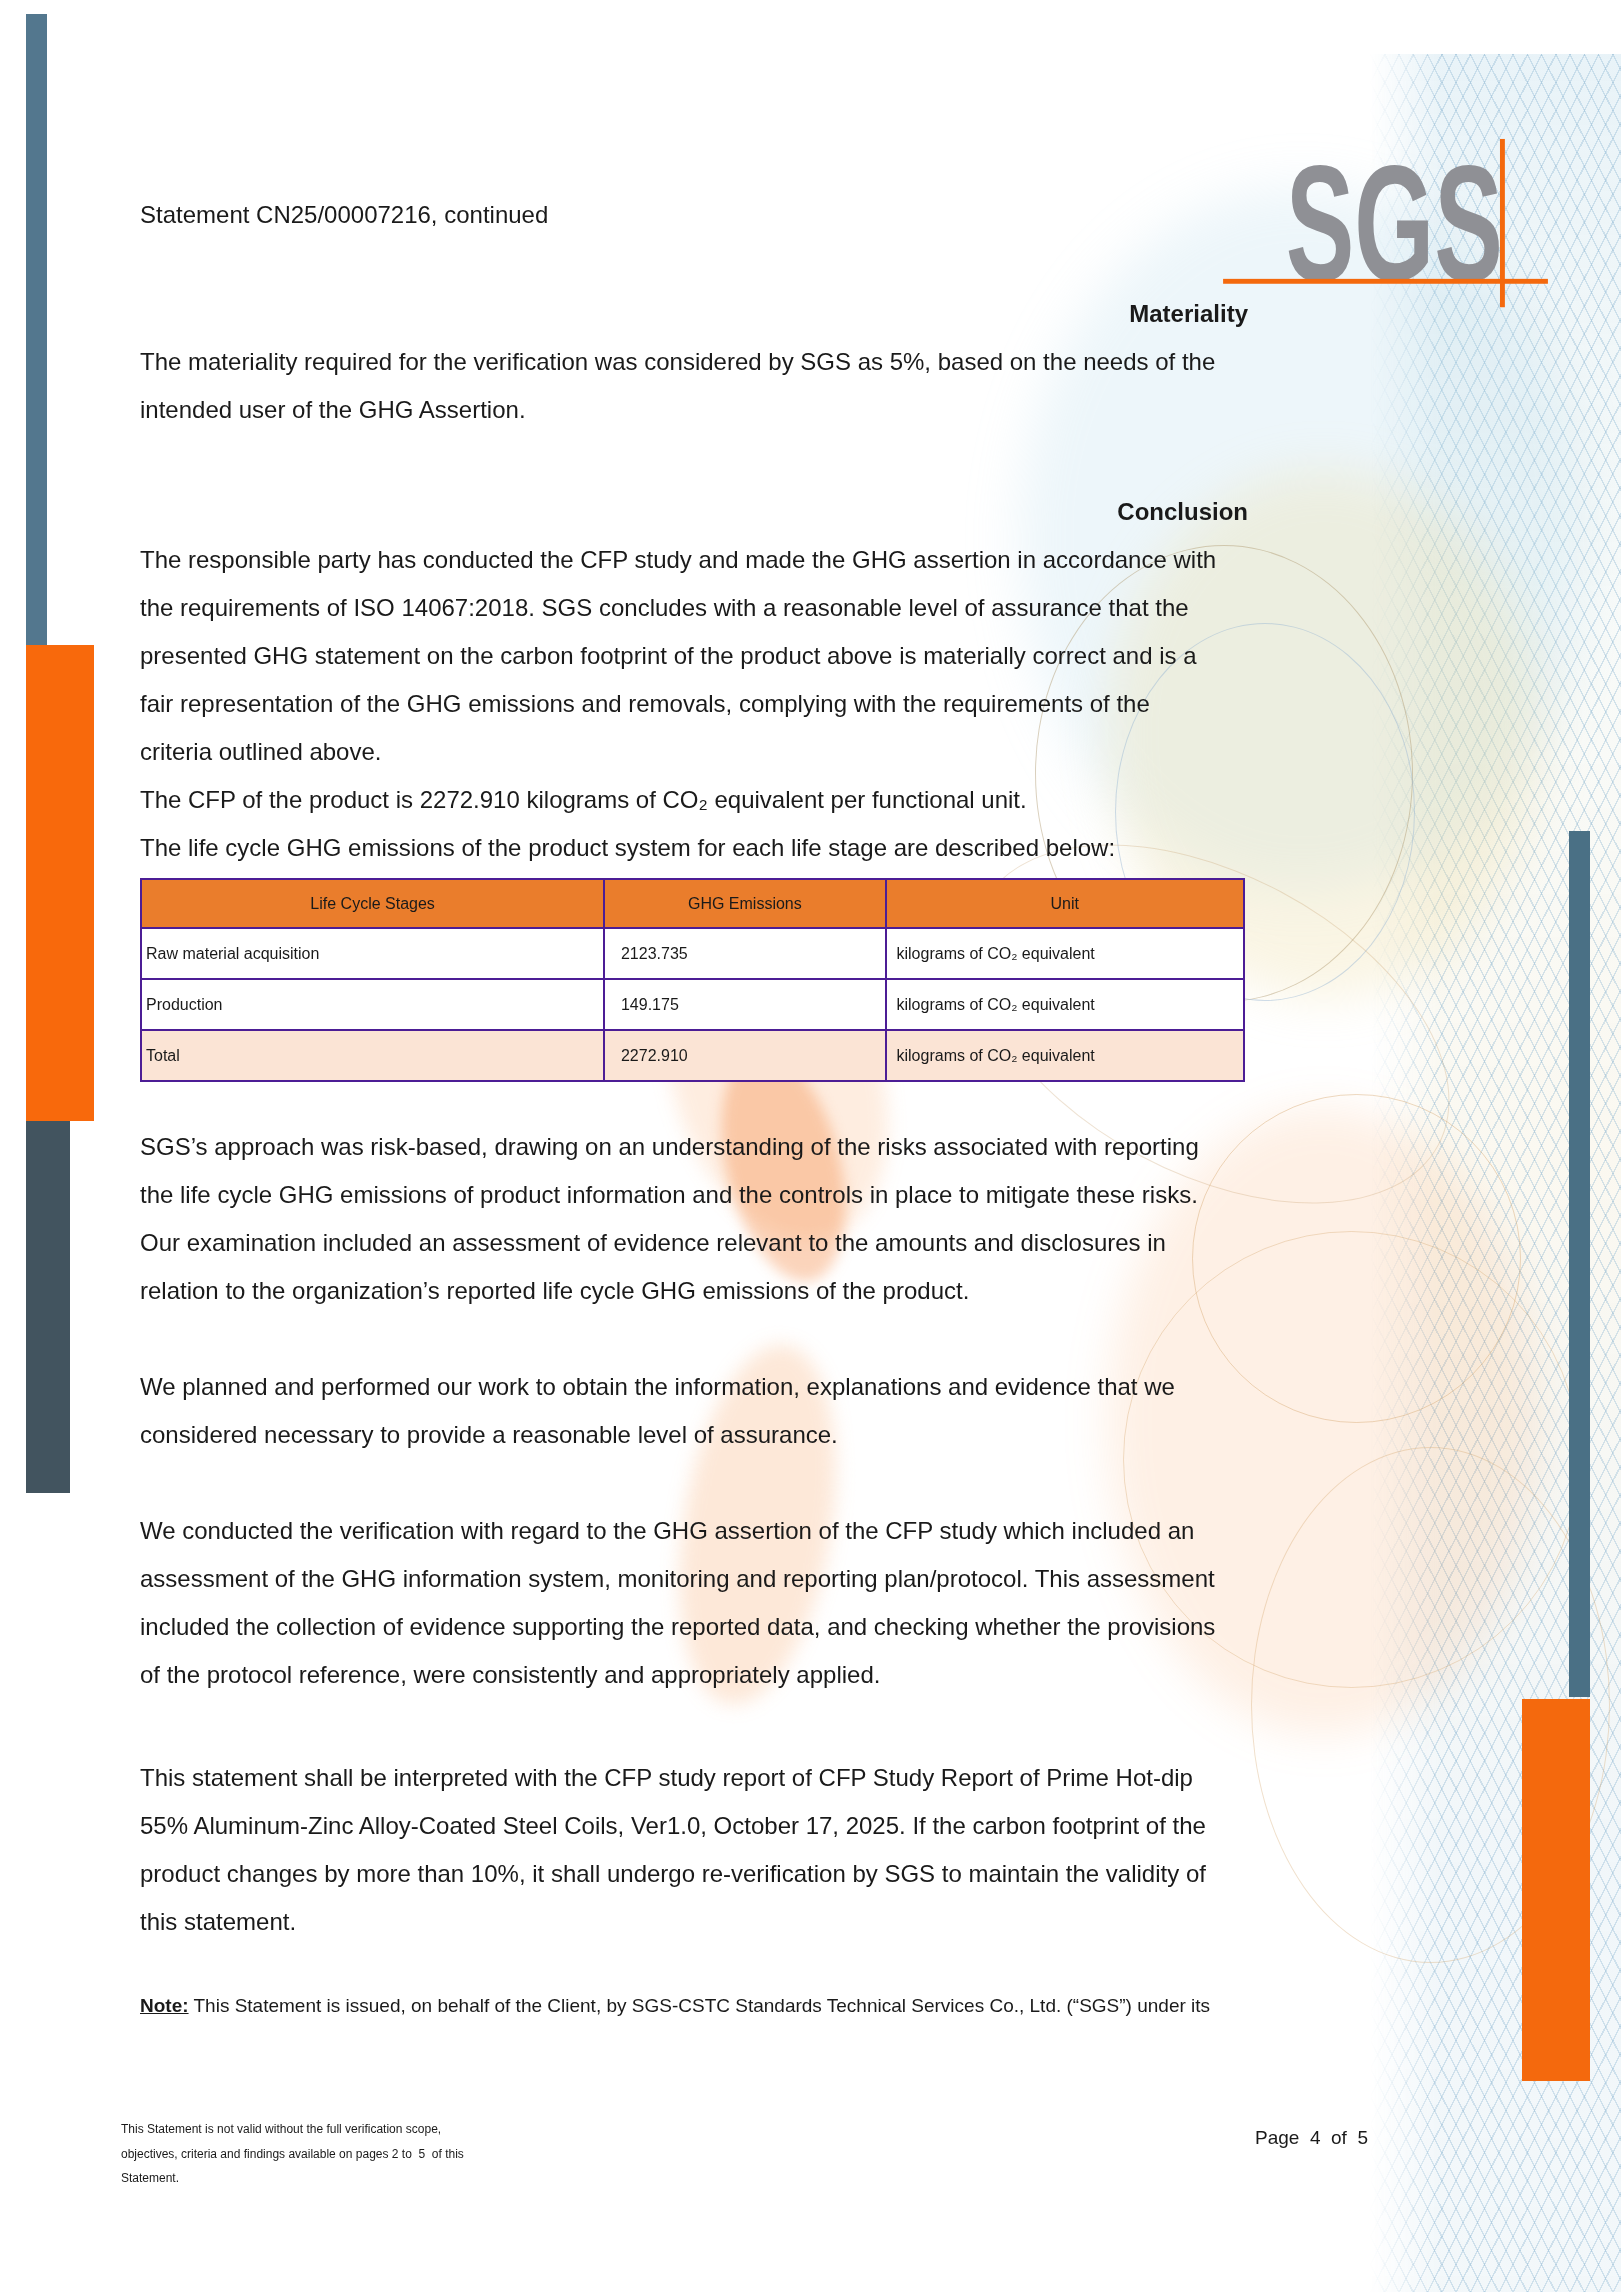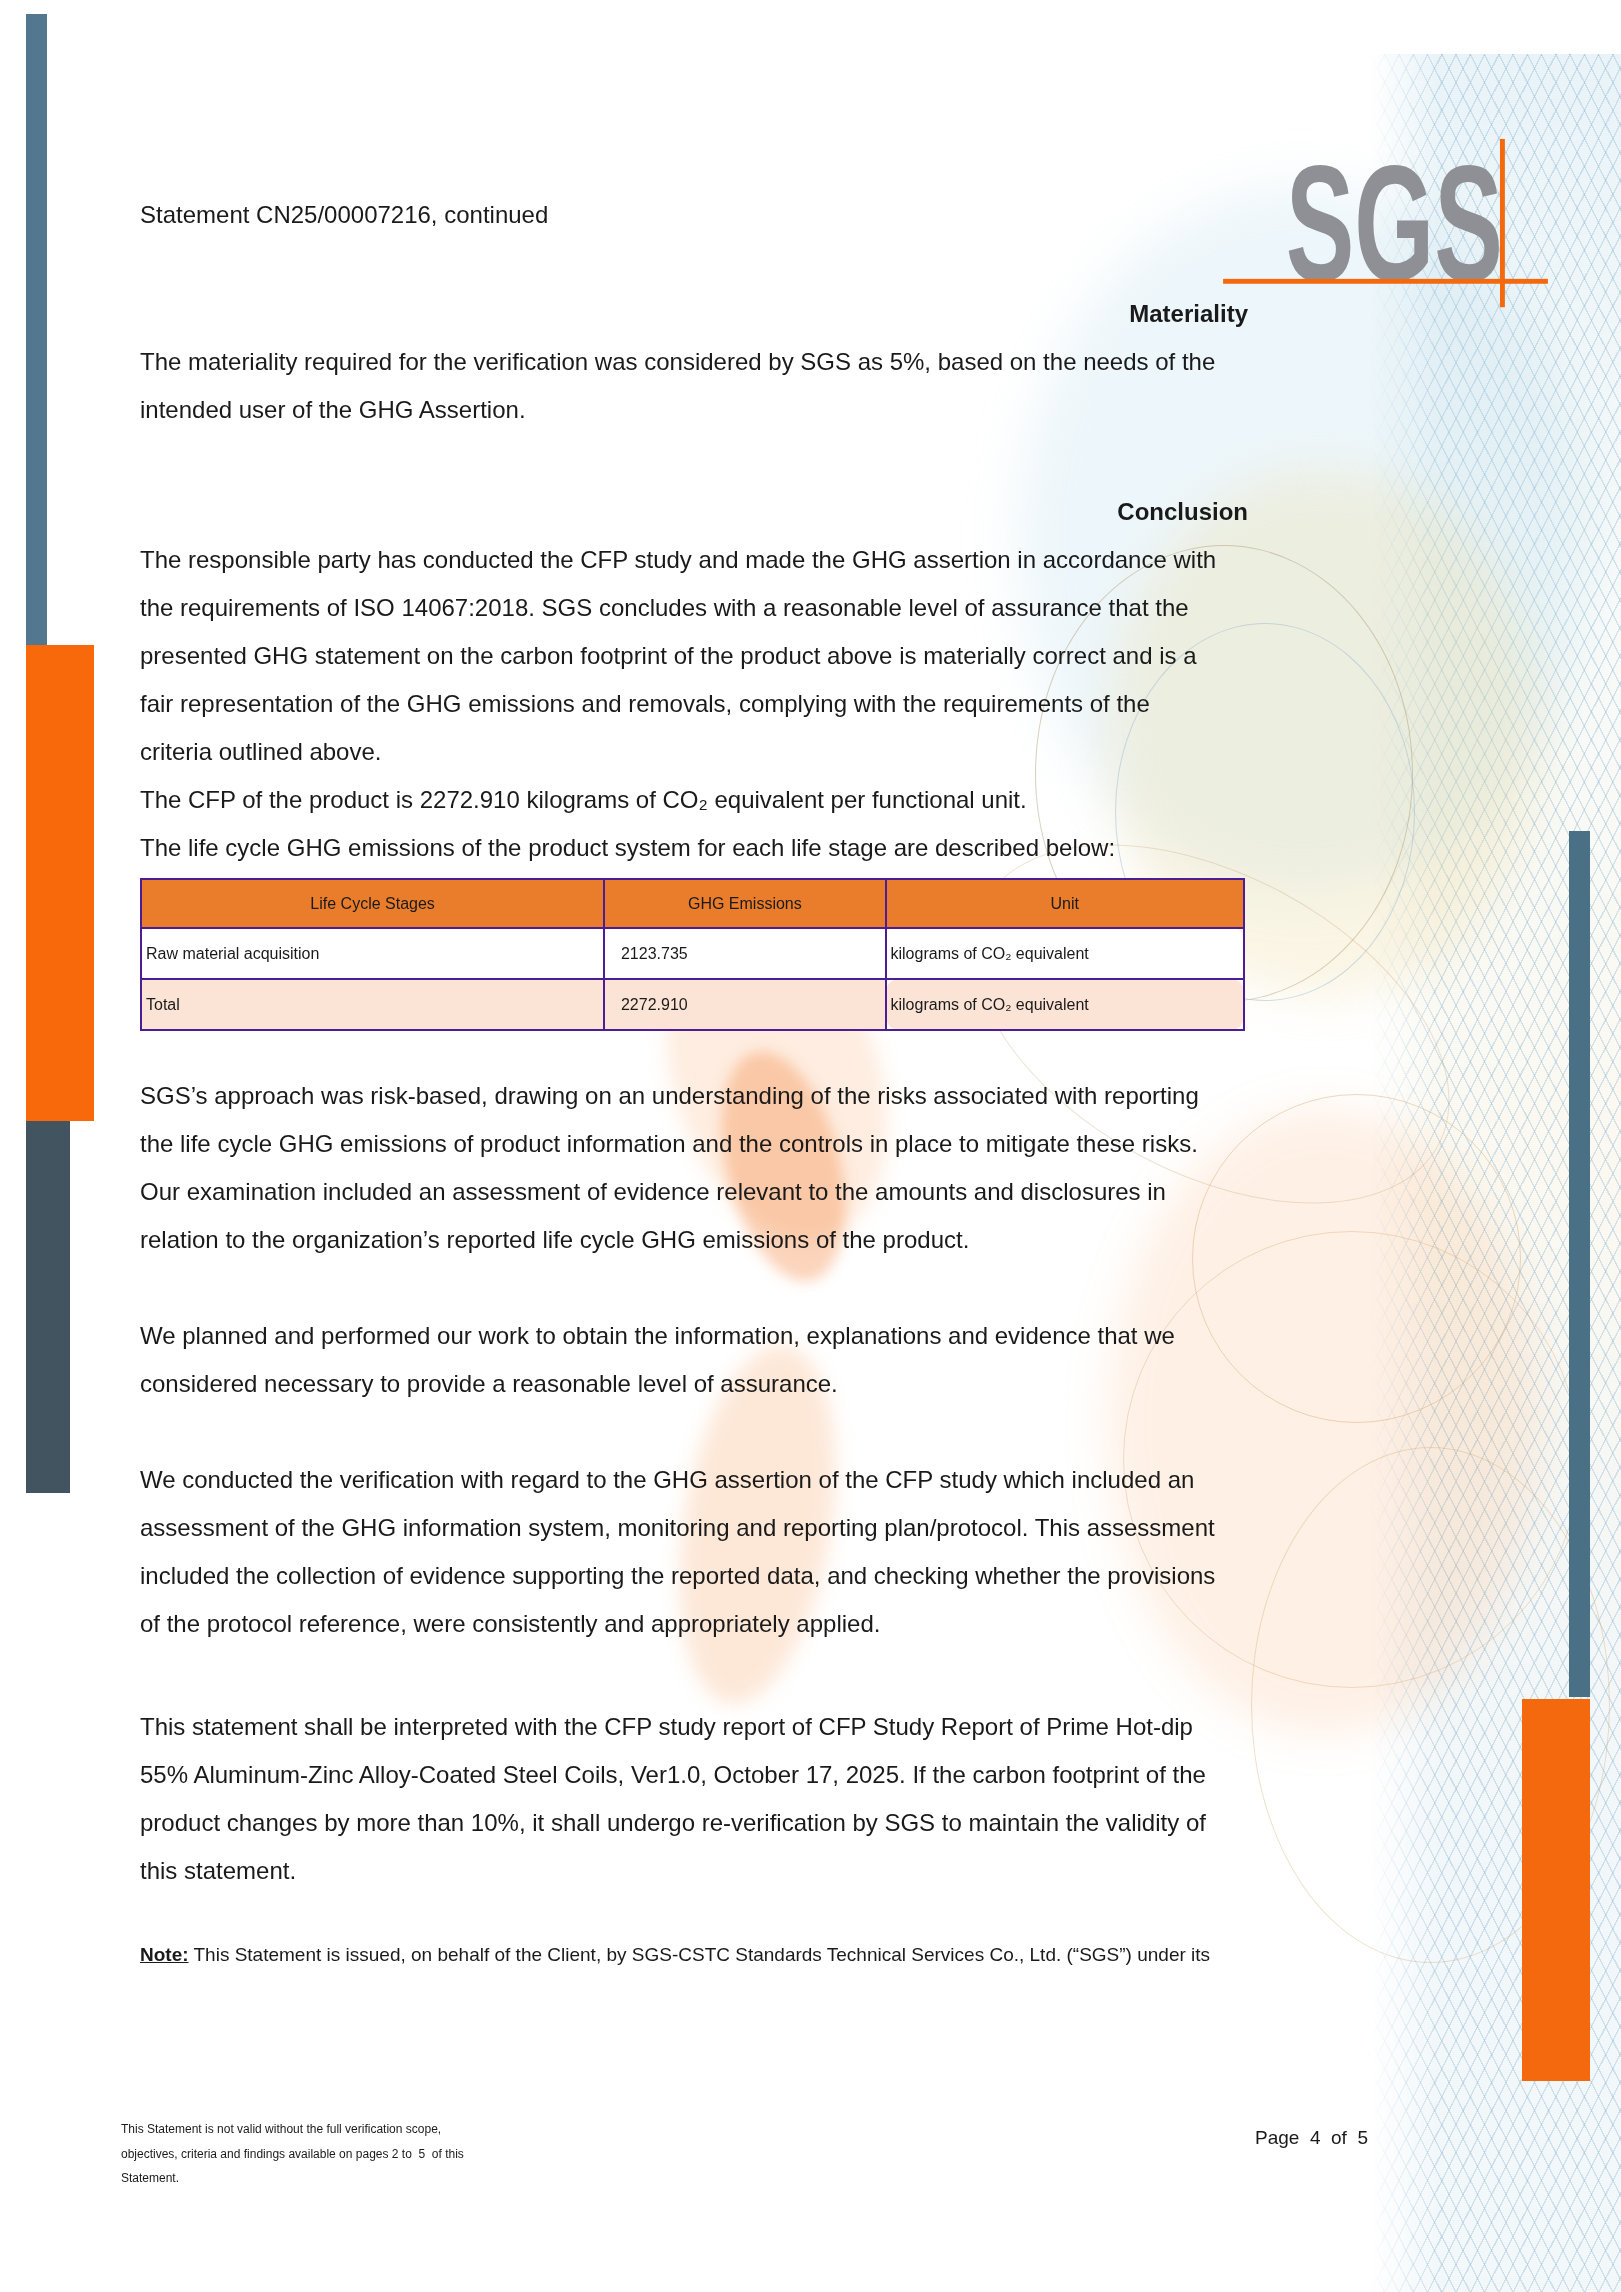--- a/index.html
+++ b/index.html
@@ -52,21 +52,21 @@
   table.lct{border-collapse:collapse;width:1105px;margin-top:5.9px;table-layout:fixed;}
   table.lct th, table.lct td{
     border:2px solid #4c1d95;font-size:16px;font-weight:normal;
     line-height:27.4px;padding:0;vertical-align:middle;
   }
   table.lct th{height:47px;background:#EA7D2C;text-align:center;}
   table.lct td{height:49px;background:#ffffff;}
   table.lct col.c1{width:42%;} table.lct col.c2{width:25.5%;} table.lct col.c3{width:32.5%;}
   table.lct td:nth-child(1){padding-left:4px;}
   table.lct td:nth-child(2){padding-left:15.7px;}
-  table.lct td:nth-child(3){padding-left:4px;border-radius:13px;}
+  table.lct td:nth-child(3){padding-left:10px;}
   table.lct tr.total-row td{background:#FBE4D5;}
   
   .note{margin-top:45px;font-size:19px;line-height:29px;white-space:nowrap;}
   .note .note-label{font-weight:bold;text-decoration:underline;}
   .footer-validity{
     position:absolute;z-index:2;left:121px;top:2117px;width:412px;
     font-size:12px;line-height:24.5px;white-space:pre-wrap;
   }
   .footer-page{position:absolute;z-index:2;left:1255px;top:2127px;font-size:19px;white-space:pre-wrap;}
 </style>
@@ -125,20 +125,25 @@
           <th>GHG Emissions</th>
           <th>Unit</th>
         </tr>
       </thead>
       <tbody>
         <tr>
           <td>Raw material acquisition</td>
           <td>2123.735</td>
           <td>kilograms of CO₂ equivalent</td>
         </tr>
+        <tr>
+          <td>Production</td>
+          <td>149.175</td>
+          <td>kilograms of CO₂ equivalent</td>
+        </tr>
         <tr class="total-row">
           <td>Total</td>
           <td>2272.910</td>
           <td>kilograms of CO₂ equivalent</td>
         </tr>
       </tbody>
     </table>
 
     <p style="margin-top:41px">SGS’s approach was risk-based, drawing on an understanding of the risks associated with reporting the life cycle GHG emissions of product information and the controls in place to mitigate these risks. Our examination included an assessment of evidence relevant to the amounts and disclosures in relation to the organization’s reported life cycle GHG emissions of the product.</p>
     <p style="margin-top:48px">We planned and performed our work to obtain the information, explanations and evidence that we considered necessary to provide a reasonable level of assurance.</p>

